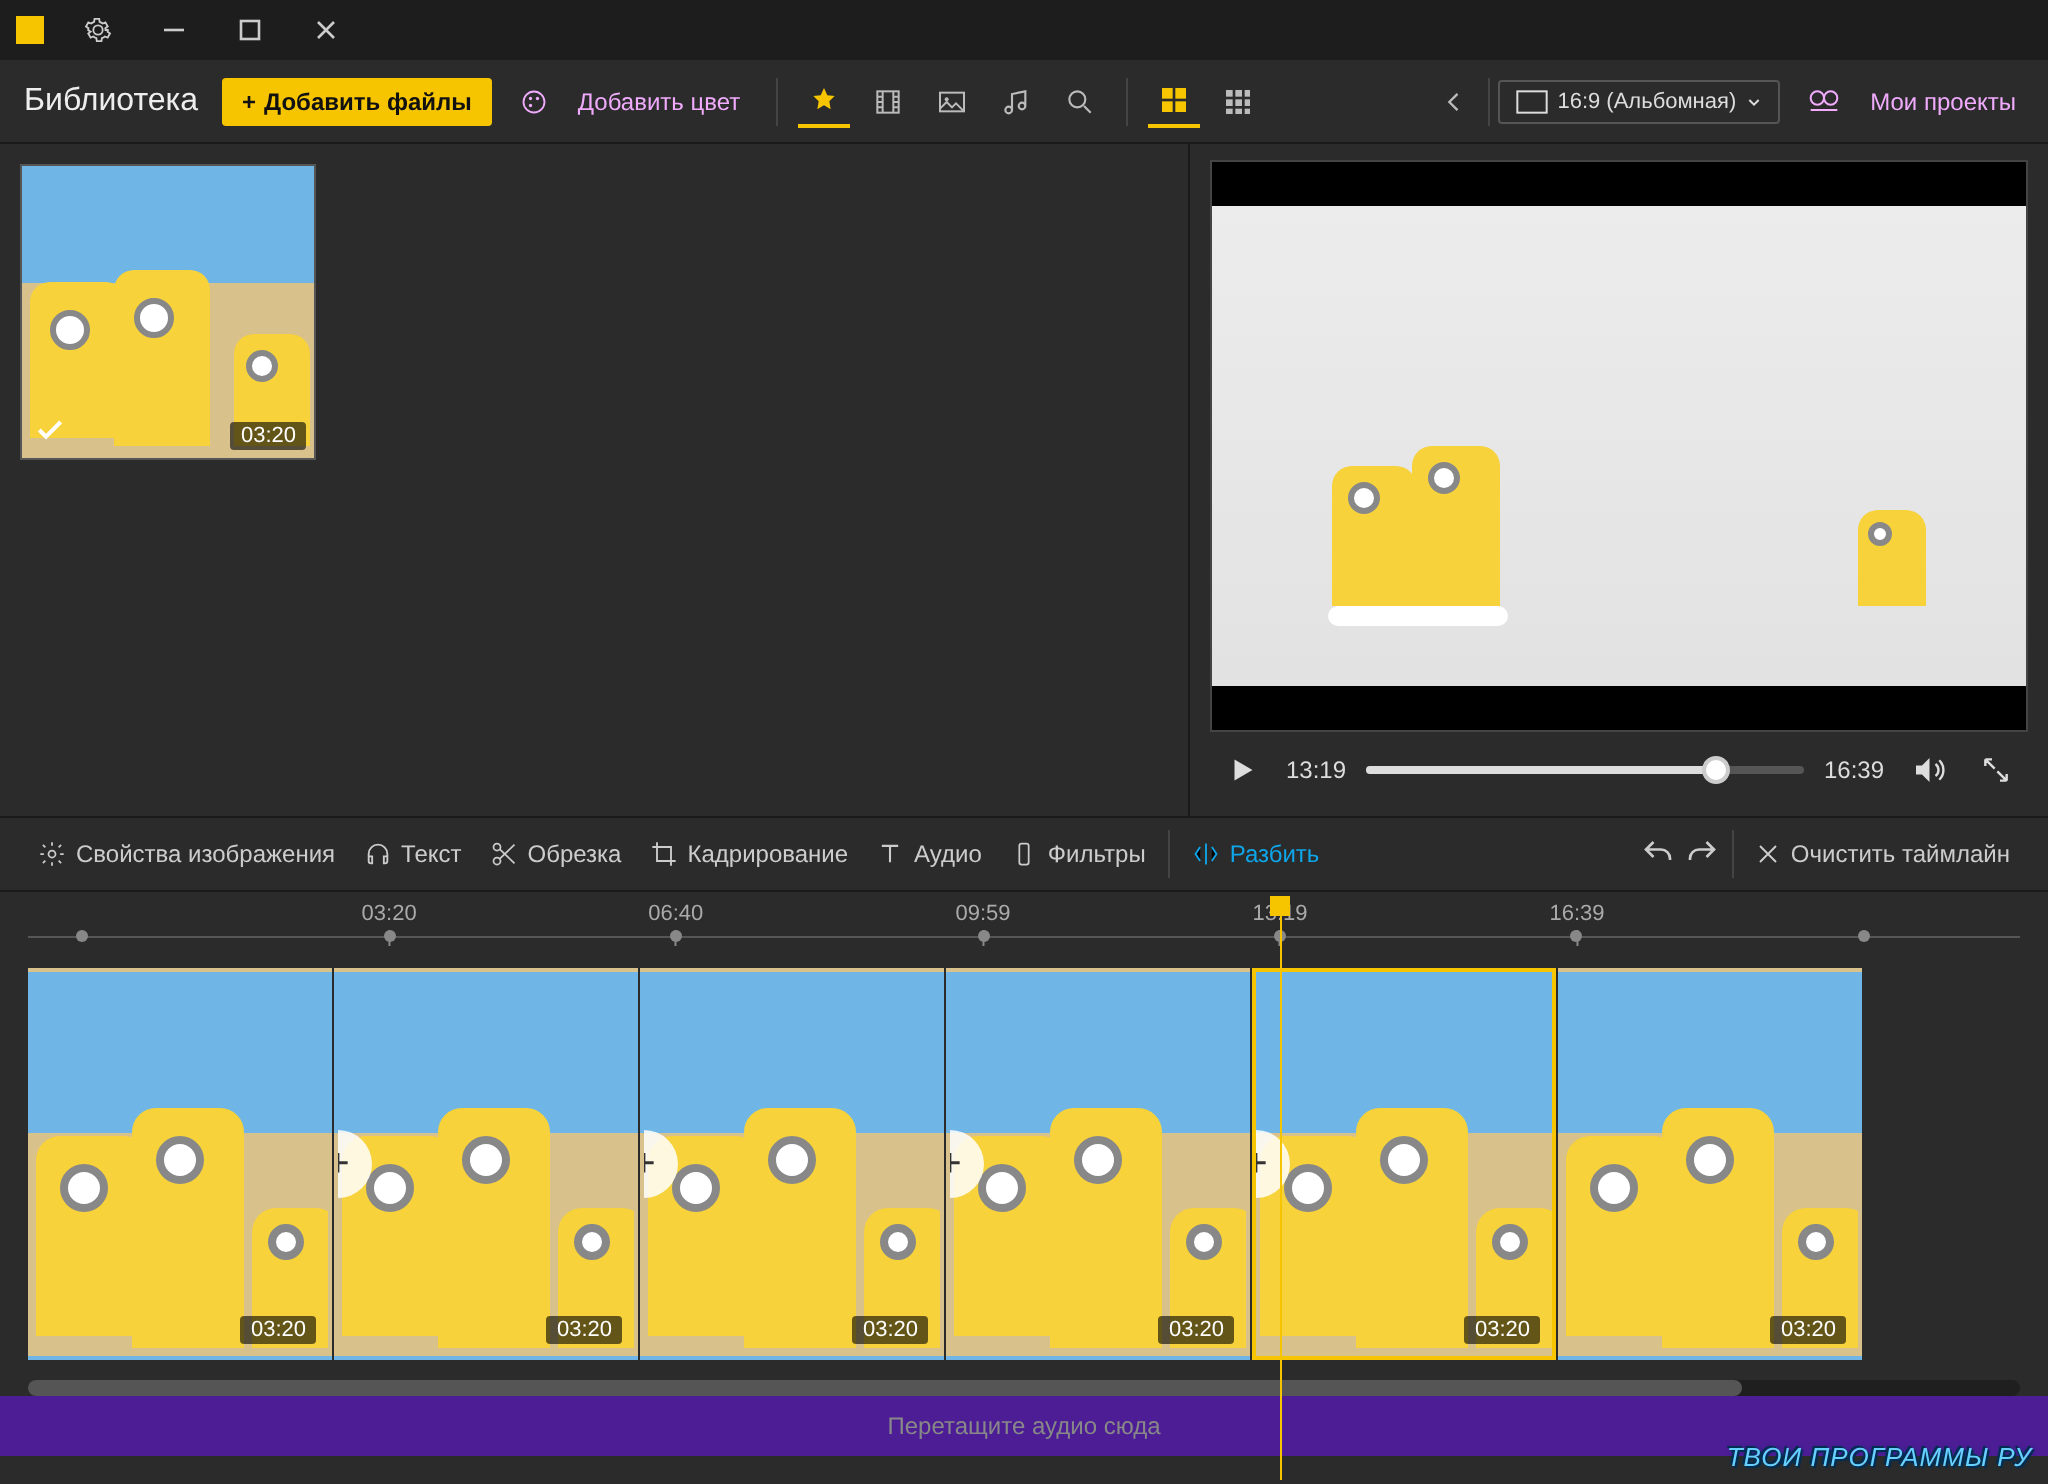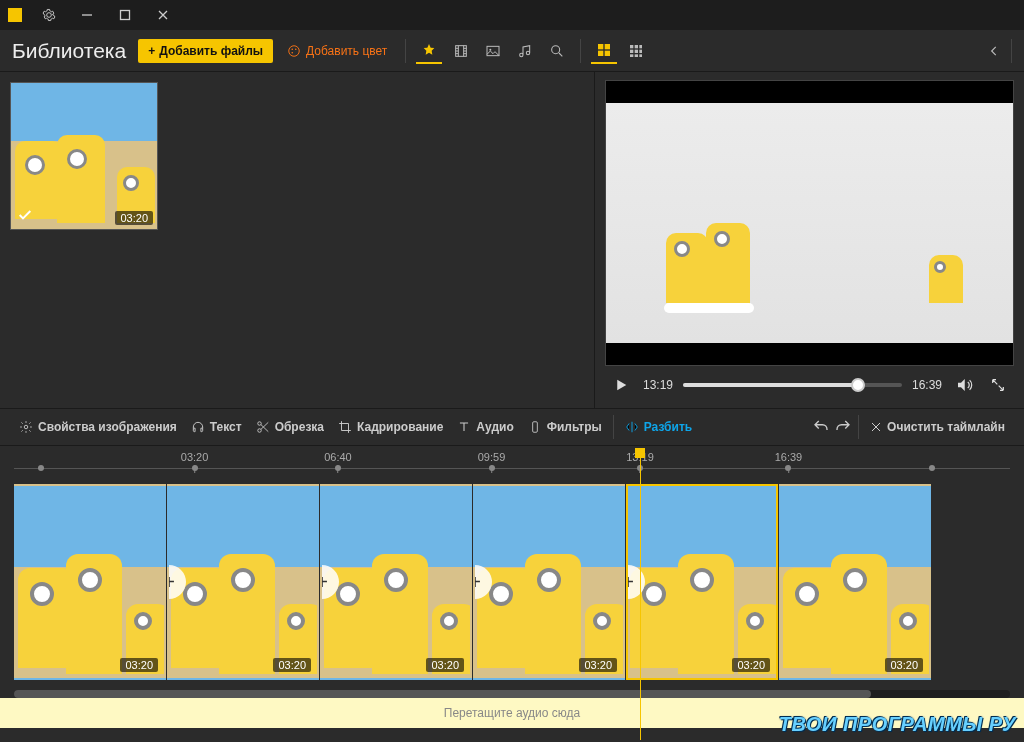--- a/index.html
+++ b/index.html
@@ -8,23 +8,23 @@
   
   .titlebar { height: 30px; background: #1d1d1d; display: flex; align-items: center; padding: 0 4px 0 8px; font-size: 12px; color: #ccc; }
   .titlebar .logo-sq { width: 14px; height: 14px; background: #f6c500; margin-right: 8px; }
   .titlebar .title { flex: 1; }
   .titlebar .win-btn { width: 38px; height: 30px; display: flex; align-items: center; justify-content: center; color: #ccc; cursor: default; }
   .titlebar .win-btn svg { width: 14px; height: 14px; }
 
   
   .toolbar { height: 42px; background: #2b2b2b; display: flex; align-items: center; border-bottom: 1px solid #1a1a1a; }
   .tb-left { display: flex; align-items: center; gap: 6px; padding-left: 12px; flex: 1; }
-  .lib-title { font-size: 21px; color: #eee; margin-right: 6px; }
+  .lib-title { font-size: 16px; color: #eee; margin-right: 6px; }
   .btn-yellow { background: #f6c500; color: #111; border-radius: 2px; padding: 5px 10px; font-size: 12px; font-weight: 600; display: flex; align-items: center; gap: 4px; cursor: default; }
-  .btn-plain { color: #f97316; padding: 5px 8px; font-size: 12px; display: flex; align-items: flex-end; gap: 5px; cursor: default; }
+  .btn-plain { color: #f0abfc; padding: 5px 8px; font-size: 12px; display: flex; align-items: flex-end; gap: 15px; cursor: default; }
   .vdiv { width: 1px; height: 24px; background: #444; margin: 0 4px; }
   .icon-btn { width: 26px; height: 26px; display: flex; align-items: center; justify-content: center; color: #bbb; cursor: default; }
   .icon-btn.active { color: #f6c500; border-bottom: 2px solid #f6c500; }
   .tb-right { display: flex; align-items: center; gap: 6px; padding-right: 8px; }
   .btn-outline { border: 1px solid #555; border-radius: 2px; padding: 4px 8px; font-size: 11px; display: flex; align-items: center; gap: 5px; color: #ddd; cursor: default; }
   .btn-yellow-outline { border: 1px solid #f6c500; color: #f6c500; background: transparent; border-radius: 2px; padding: 4px 8px; font-size: 11px; display: flex; align-items: center; gap: 5px; cursor: default; }
 
   
   .main-split { display: flex; height: 336px; background: #2b2b2b; }
   .library-pane { width: 595px; border-right: 1px solid #1a1a1a; padding: 10px; position: relative; background:#2b2b2b; }
@@ -54,21 +54,21 @@
   .pvm3 .pv-eye{width:12px;height:12px;top:6px;left:5px;}
   .pv-pill{position:absolute;left:58px;bottom:30px;width:90px;height:10px;background:#fff;border-radius:5px;}
 
   .player-bar { height: 38px; display: flex; align-items: center; gap: 10px; padding: 0 4px; color: #ddd; font-size: 12px; }
   .play-btn { width: 24px; height: 24px; display:flex; align-items:center; justify-content:center; cursor:default;}
   .seek { position: relative; flex:1; height: 4px; background: #555; border-radius: 2px; }
   .seek .fill { position:absolute; left:0; top:0; bottom:0; width:80%; background:#ddd; border-radius:2px;}
   .seek .knob { position:absolute; top:50%; left:80%; width:14px; height:14px; border-radius:50%; background:#fff; transform:translate(-50%,-50%); border:2px solid #ccc;}
 
   
-  .mid-toolbar { height: 38px; background: #2b2b2b; border-top:1px solid #1a1a1a; border-bottom:1px solid #1a1a1a; display:flex; align-items:center; padding: 0 12px; font-size: 12px; color:#ccc;font-weight:bold;}
+  .mid-toolbar { height: 38px; background: #2b2b2b; border-top:1px solid #1a1a1a; border-bottom:1px solid #1a1a1a; display:flex; align-items:center; padding: 0 12px; font-size: 12px; color:#ccc;}
   .mid-toolbar .tb-item { display:flex; align-items:center; gap:5px; padding: 0 7px; cursor:default;}
   .mid-toolbar .spacer{flex:1;}
   .mid-toolbar .tb-icon{width:22px;height:22px;display:flex;align-items:center;justify-content:center;color:#ccc;cursor:default;}
 
   
   .ruler { height: 34px; background: #2b2b2b; position: relative; font-size: 11px; color:#aaa; }
   .ruler-line{position:absolute;left:14px;right:14px;top:22px;height:1px;background:#555;}
   .ruler .tick { position:absolute; top:5px; transform:translateX(-50%); text-align:center;}
   .ruler .tick .bar{width:1px;height:8px;background:#888;margin:2px auto 0;}
   .ruler .dot{position:absolute;top:19px;width:6px;height:6px;border-radius:50%;background:#888;transform:translateX(-50%);}
@@ -87,24 +87,24 @@
   .clip .mc3{right:-6px;width:44px;height:70px;bottom:4px;}
   .clip .me{position:absolute;top:14px;left:12px;width:24px;height:24px;border-radius:50%;background:#fff;border:4px solid #888;}
   .clip .mc3 .me{width:18px;height:18px;top:8px;left:8px;}
   .clip .plus{position:absolute;left:-17px;top:50%;width:34px;height:34px;border-radius:50%;background:rgba(255,255,255,.85);transform:translateY(-50%);display:flex;align-items:center;justify-content:center;color:#333;font-size:20px;font-weight:300; z-index:5;}
   .clip .cdur{position:absolute;right:6px;bottom:6px;font-size:11px;background:rgba(0,0,0,.6);padding:1px 5px;border-radius:2px;color:#fff;}
 
   .hscroll{height:8px;margin:4px 14px 0 14px;background:#1f1f1f;border-radius:4px;position:relative;}
   .hscroll .htrack{position:absolute;left:0;top:0;bottom:0;width:86%;background:#555;border-radius:4px;}
 
   
-  .audio-drop{height:30px;display:flex;align-items:center;justify-content:center;font-size:12px;color:#888;background:#fef9c3;}
-
-  
-  .watermark{position:absolute;right:8px;bottom:6px;font-family:"Arial Black",Arial;font-size:20px;font-weight:700;font-style:italic;color:#67d0ff;text-shadow:0 0 2px #003b66,1px 1px 0 #002a4d,-1px -1px 0 #002a4d;letter-spacing:.5px;}
+  .audio-drop{height:30px;display:flex;align-items:center;justify-content:center;font-size:12px;color:#888;background:#4c1d95;}
+
+  
+  .watermark{position:absolute;right:8px;bottom:6px;font-family:"Arial Black",Arial;font-size:13px;font-weight:400;font-style:italic;color:#67d0ff;text-shadow:0 0 2px #003b66,1px 1px 0 #002a4d,-1px -1px 0 #002a4d;letter-spacing:.5px;}
 
   svg{display:block;}
 </style>
 </head>
 <body>
 
 <div class="titlebar">
   <div class="logo-sq"></div>
   <div class="win-btn">
     <svg viewBox="0 0 24 24">
@@ -198,20 +198,37 @@
       </div>
     <div style="flex:1"></div>
     <div class="icon-btn">
         <svg width="14" height="14" viewBox="0 0 24 24">
           <path fill="none" stroke="currentColor" stroke-width="2" d="M15 5l-7 7 7 7"></path>
         </svg>
       </div>
   </div>
   <div class="vdiv"></div>
   <div class="tb-right">
+    <div class="btn-outline">
+      <svg width="16" height="12" viewBox="0 0 24 18">
+          <rect x="1" y="1" width="22" height="16" fill="none" stroke="currentColor" stroke-width="1.5"></rect>
+        </svg>
+      <span>16:9 (Альбомная)</span>
+      <svg width="8" height="8" viewBox="0 0 24 24">
+          <path fill="none" stroke="currentColor" stroke-width="3" d="M5 9l7 7 7-7"></path>
+        </svg>
+    </div>
+    <div class="btn-plain">
+      <svg width="16" height="14" viewBox="0 0 24 20">
+          <circle cx="7" cy="7" r="5" fill="none" stroke="currentColor" stroke-width="1.5"></circle>
+          <circle cx="17" cy="7" r="5" fill="none" stroke="currentColor" stroke-width="1.5"></circle>
+          <path stroke="currentColor" stroke-width="1.5" d="M2 16h20"></path>
+        </svg>
+      <span>Мои проекты</span>
+    </div>
   </div>
 </div>
 
 <div class="main-split">
   <div class="library-pane">
     <div class="thumb">
       <div class="minion m1">
           <div class="eye"></div>
         </div>
       <div class="minion m2">

